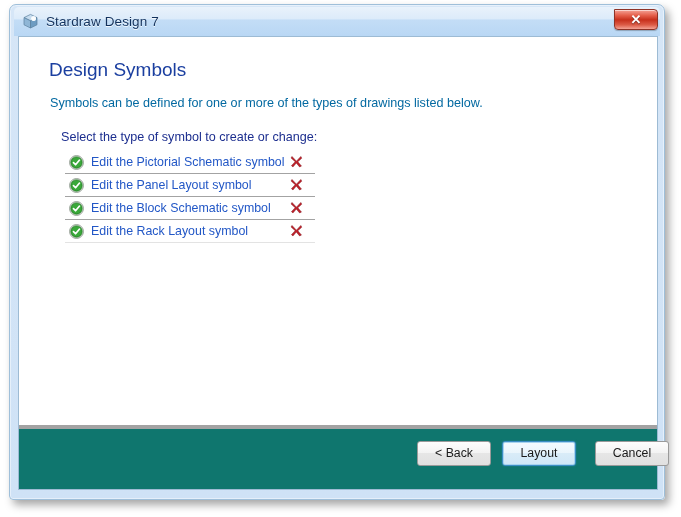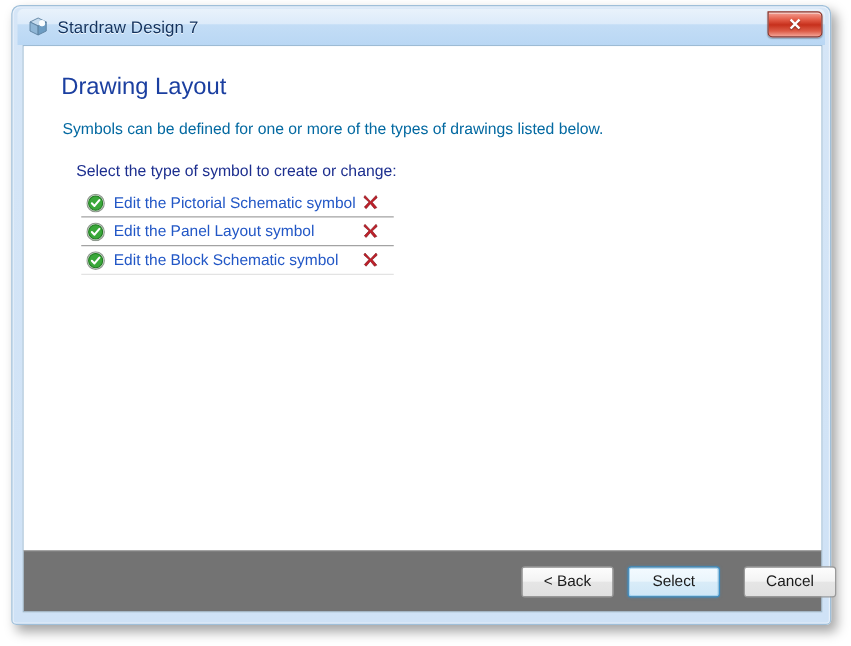--- a/index.html
+++ b/index.html
@@ -203,23 +203,23 @@
     display: block;
     cursor: pointer;
   }
 
   
   .footer {
     position: absolute;
     left: 0;
     bottom: 0;
     width: 100%;
-    height: 49px;
-    background: #737373;
-    border-top: 1px solid #a3a3a3;
+    height: 64px;
+    background: #0f766e;
+    border-top: 4px solid #a3a3a3;
     box-sizing: border-box;
   }
 
   .btn {
     position: absolute;
     top: 12px;
     width: 74px;
     height: 25px;
     border-radius: 3px;
     border: 1px solid #9a9a9a;
@@ -270,21 +270,21 @@
         </div>
         <div class="close-button">
           <span class="close-glyph">✕</span>
         </div>
       </div>
 
       <div class="client">
 
         <div class="content">
 
-          <div class="page-title">Drawing Layout</div>
+          <div class="page-title">Design Symbols</div>
           <div class="page-subtitle">Symbols can be defined for one or more of the types of drawings listed below.</div>
           <div class="list-prompt">Select the type of symbol to create or change:</div>
 
           <div class="symbol-list">
 
             <div class="symbol-row">
               <span>
                 <svg class="check-icon" viewBox="0 0 16 16" xmlns="http://www.w3.org/2000/svg">
                   <circle cx="8" cy="8" r="7.4" fill="#e8ede8" stroke="#8f9a8f" stroke-width="1"></circle>
                   <circle cx="8" cy="8" r="6" fill="#3aa83a" stroke="#1f7a1f" stroke-width="0.9"></circle>
@@ -324,26 +324,41 @@
                 </svg>
               </span>
               <span class="symbol-link">Edit the Block Schematic symbol</span>
               <span class="delete-icon">
                 <svg viewBox="0 0 16 16" width="15" height="15" xmlns="http://www.w3.org/2000/svg">
                   <path d="M3.2 2.6 L7.9 7.6 L12.6 2.6 L13.6 4.4 L9.4 8.3 L13.3 12.9 L11.3 13.8 L7.8 9.6 L4.2 13.8 L2.6 12.4 L6.6 8.2 L2.2 4.2 Z" fill="#c0202a" stroke="#7a0f16" stroke-width="0.5" stroke-linejoin="round"></path>
                 </svg>
               </span>
             </div>
 
+            <div class="symbol-row">
+              <span>
+                <svg class="check-icon" viewBox="0 0 16 16" xmlns="http://www.w3.org/2000/svg">
+                  <circle cx="8" cy="8" r="7.4" fill="#e8ede8" stroke="#8f9a8f" stroke-width="1"></circle>
+                  <circle cx="8" cy="8" r="6" fill="#3aa83a" stroke="#1f7a1f" stroke-width="0.9"></circle>
+                  <path d="M4.8 8.2 L7 10.4 L11.2 5.4" fill="none" stroke="#ffffff" stroke-width="1.8" stroke-linecap="round" stroke-linejoin="round"></path>
+                </svg>
+              </span>
+              <span class="symbol-link">Edit the Rack Layout symbol</span>
+              <span class="delete-icon">
+                <svg viewBox="0 0 16 16" width="15" height="15" xmlns="http://www.w3.org/2000/svg">
+                  <path d="M3.2 2.6 L7.9 7.6 L12.6 2.6 L13.6 4.4 L9.4 8.3 L13.3 12.9 L11.3 13.8 L7.8 9.6 L4.2 13.8 L2.6 12.4 L6.6 8.2 L2.2 4.2 Z" fill="#c0202a" stroke="#7a0f16" stroke-width="0.5" stroke-linejoin="round"></path>
+                </svg>
+              </span>
+            </div>
 
           </div>
         </div>
 
         <div class="footer">
           <button class="btn btn-back">&lt; Back</button>
-          <button class="btn btn-finish">Select</button>
+          <button class="btn btn-finish">Layout</button>
           <button class="btn btn-cancel">Cancel</button>
         </div>
 
       </div>
     </div>
   </div>
 </div>
 
 </body></html>

